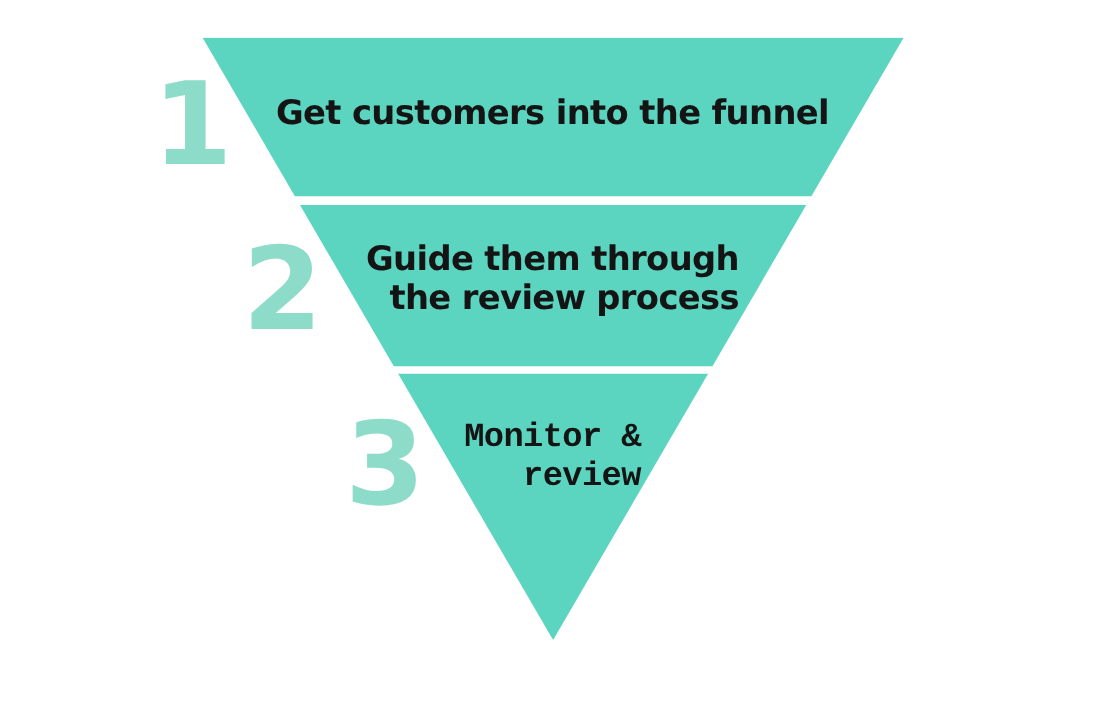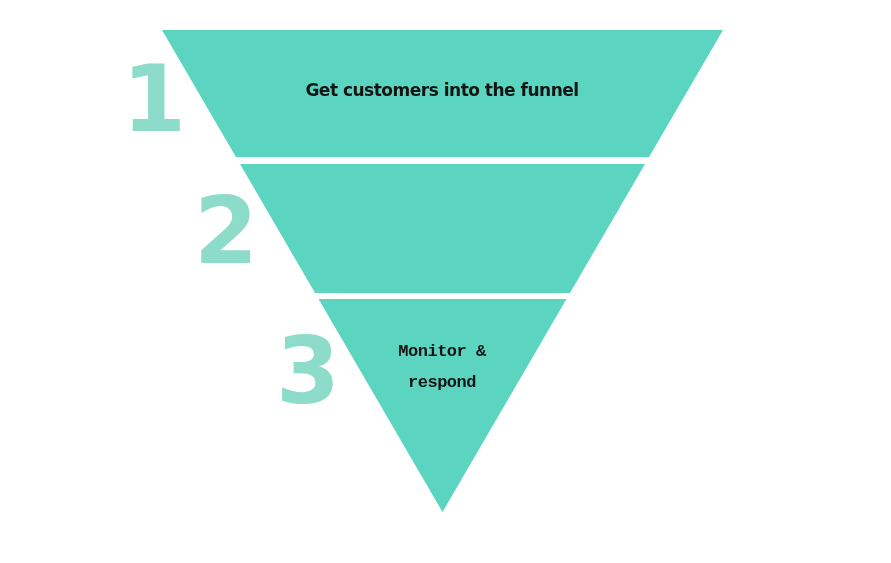--- a/index.html
+++ b/index.html
@@ -48,24 +48,24 @@
   .num1 { left: 122px; top: 54px;  }
   .num2 { left: 194px; top: 186px; }
   .num3 { left: 276px; top: 326px; }
 
   .label {
     position: absolute;
     left: 442px;
     transform: translateX(-50%);
     color: var(--label-color);
     font-weight: 700;
-    font-size: 17px;
+    font-size: 27px;
     line-height: 31px;
     letter-spacing: -0.5px;
-    text-align: center;
+    text-align: right;
     white-space: nowrap;
   }
   .label1 { top: 75px;  }
   .label2 { top: 192px; }
   .label3 { top: 336px; font-family: Liberation Mono, monospace; }
 </style>
 </head>
 <body>
 
 <div class="canvas">
@@ -77,19 +77,23 @@
   </div>
 
   <div class="num num1">1</div>
   <div class="num num2">2</div>
   <div class="num num3">3</div>
 
   <div class="label label1">
     <div>Get customers into the funnel</div>
   </div>
 
+  <div class="label label2">
+    <div>Guide them through</div>
+    <div>the review process</div>
+  </div>
 
   <div class="label label3">
     <div>Monitor &amp;</div>
-    <div>respond</div>
+    <div>review</div>
   </div>
 
 </div>
 
 </body></html>

